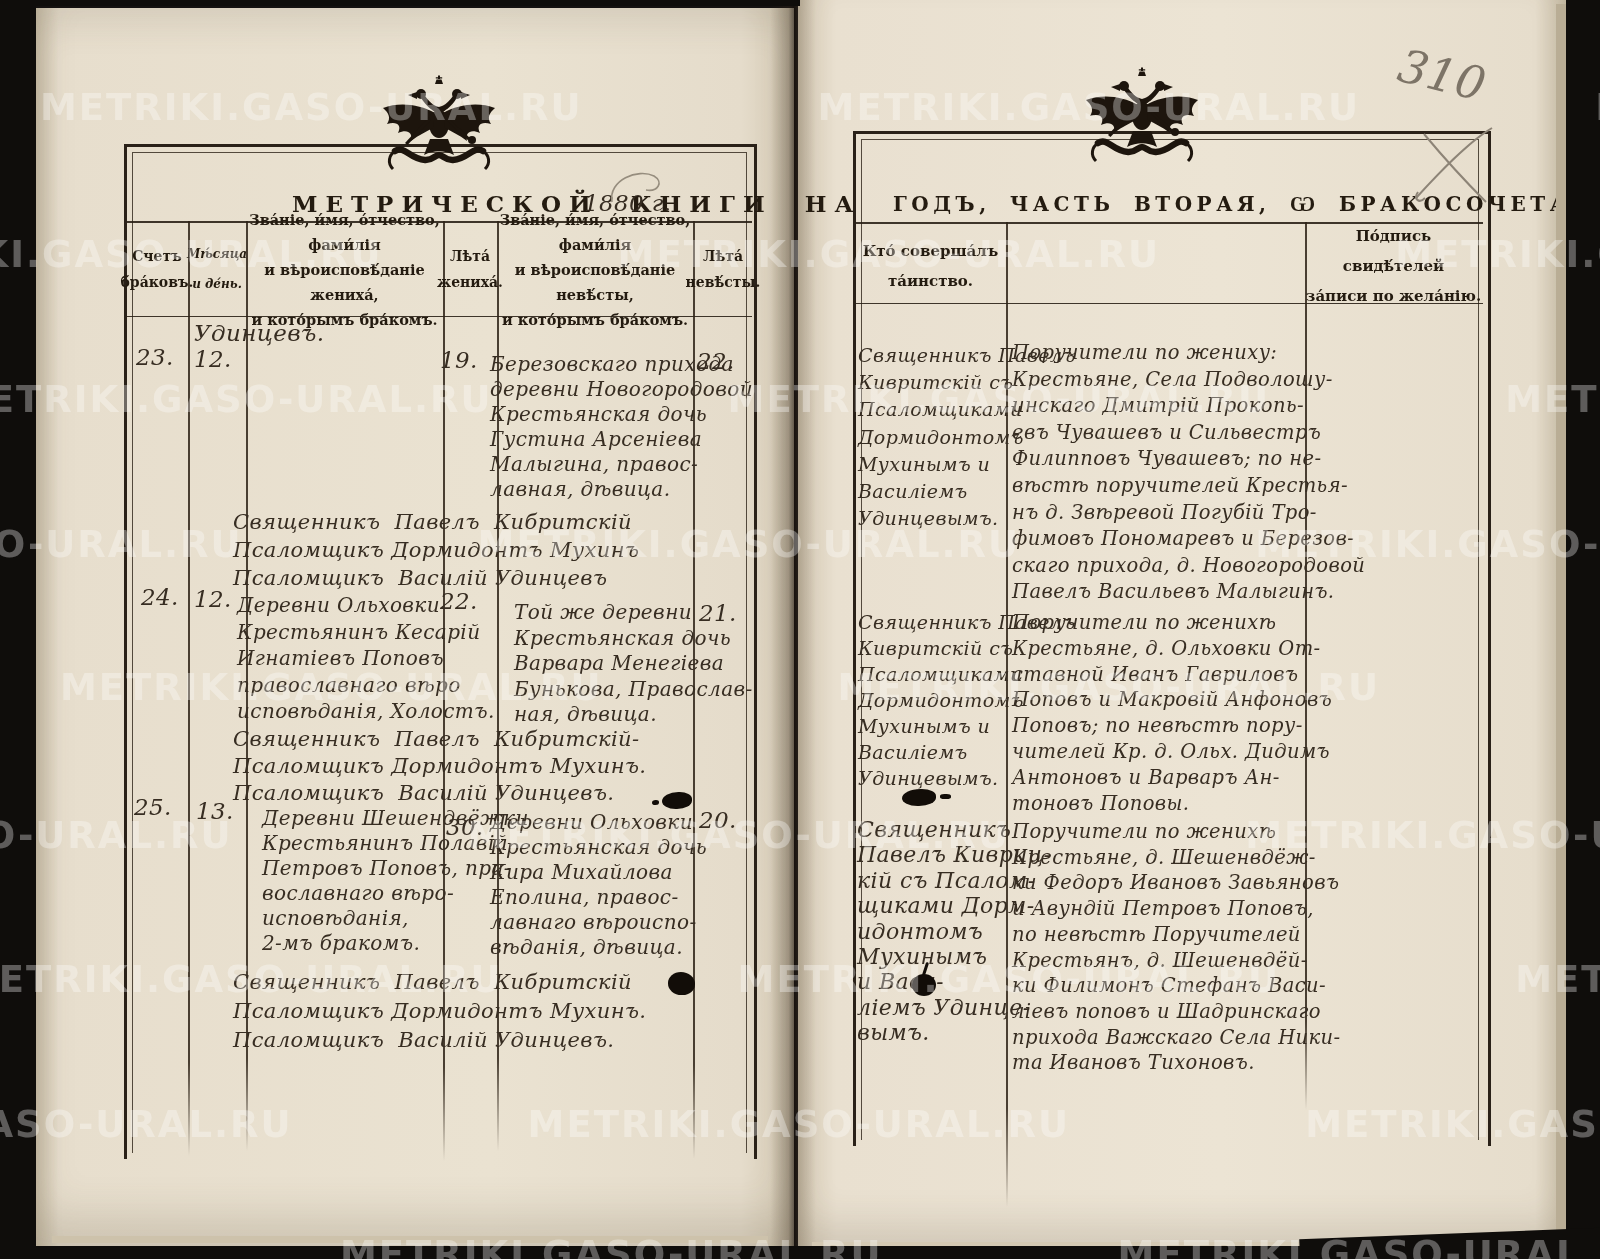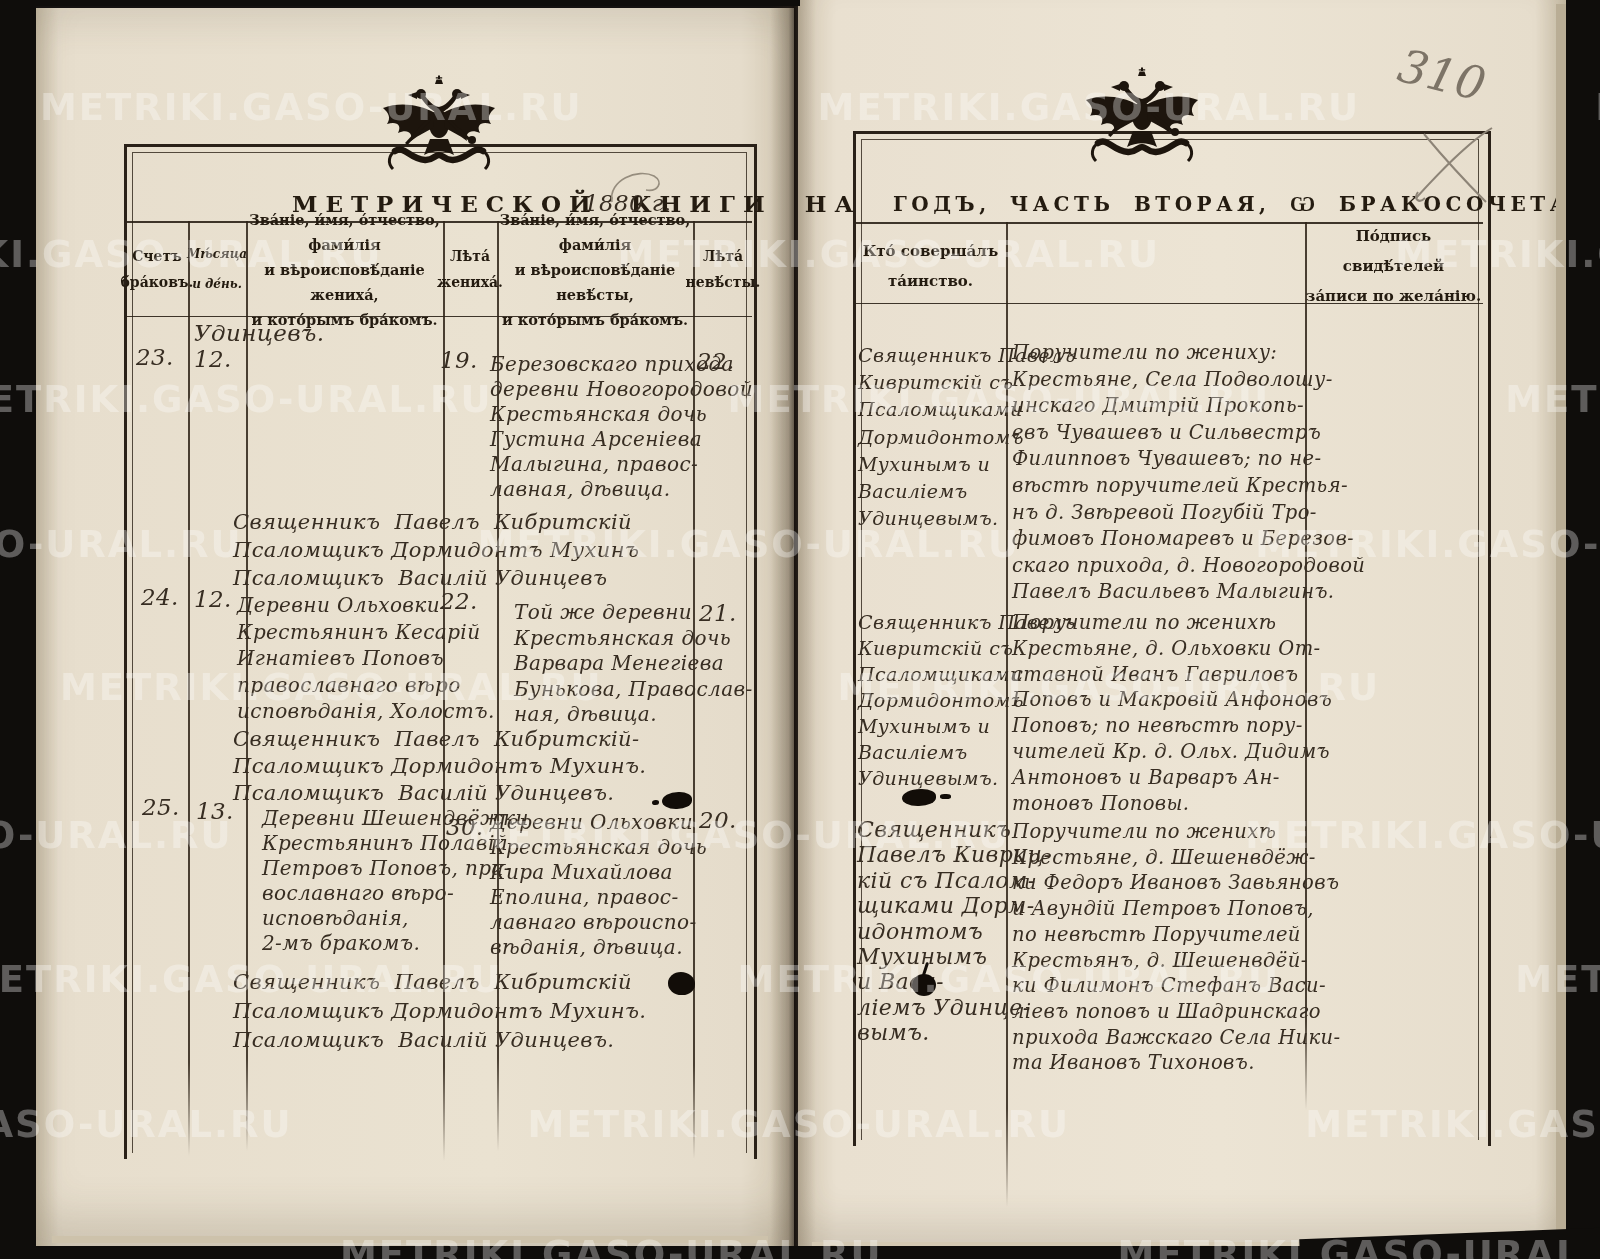--- a/index.html
+++ b/index.html
@@ -182,21 +182,21 @@
   <div class="hw" style="left:514px;top:600px;line-height:25.5px;">Той же деревни
 Крестьянская дочь
 Варвара Менегіева
 Бунькова, Православ-
 ная, дѣвица.</div>
   <div class="hw num" style="left:699px;top:600px;">21.</div>
   <div class="hw" style="left:233px;top:726px;line-height:27px;font-size:21px;">Священникъ  Павелъ  Кибритскій-
 Псаломщикъ Дормидонтъ Мухинъ.
 Псаломщикъ  Василій Удинцевъ.</div>
 
-  <div class="hw num" style="left:134px;top:794px;padding-left:8px;">25.</div>
+  <div class="hw num" style="left:134px;top:794px;">25.</div>
   <div class="hw num" style="left:196px;top:798px;">13.</div>
   <div class="hw" style="left:250px;top:806px;line-height:25px;margin-left:12px;">Деревни Шешендвёжки
 Крестьянинъ Полавій
 Петровъ Поповъ, пра-
 вославнаго вѣро-
 исповѣданія,
 2-мъ бракомъ.</div>
   <div class="hw num" style="left:446px;top:806px;margin-top:8px;">30.</div>
   <div class="hw" style="left:490px;top:810px;line-height:25px;">Деревни Ольховки
 Крестьянская дочь

